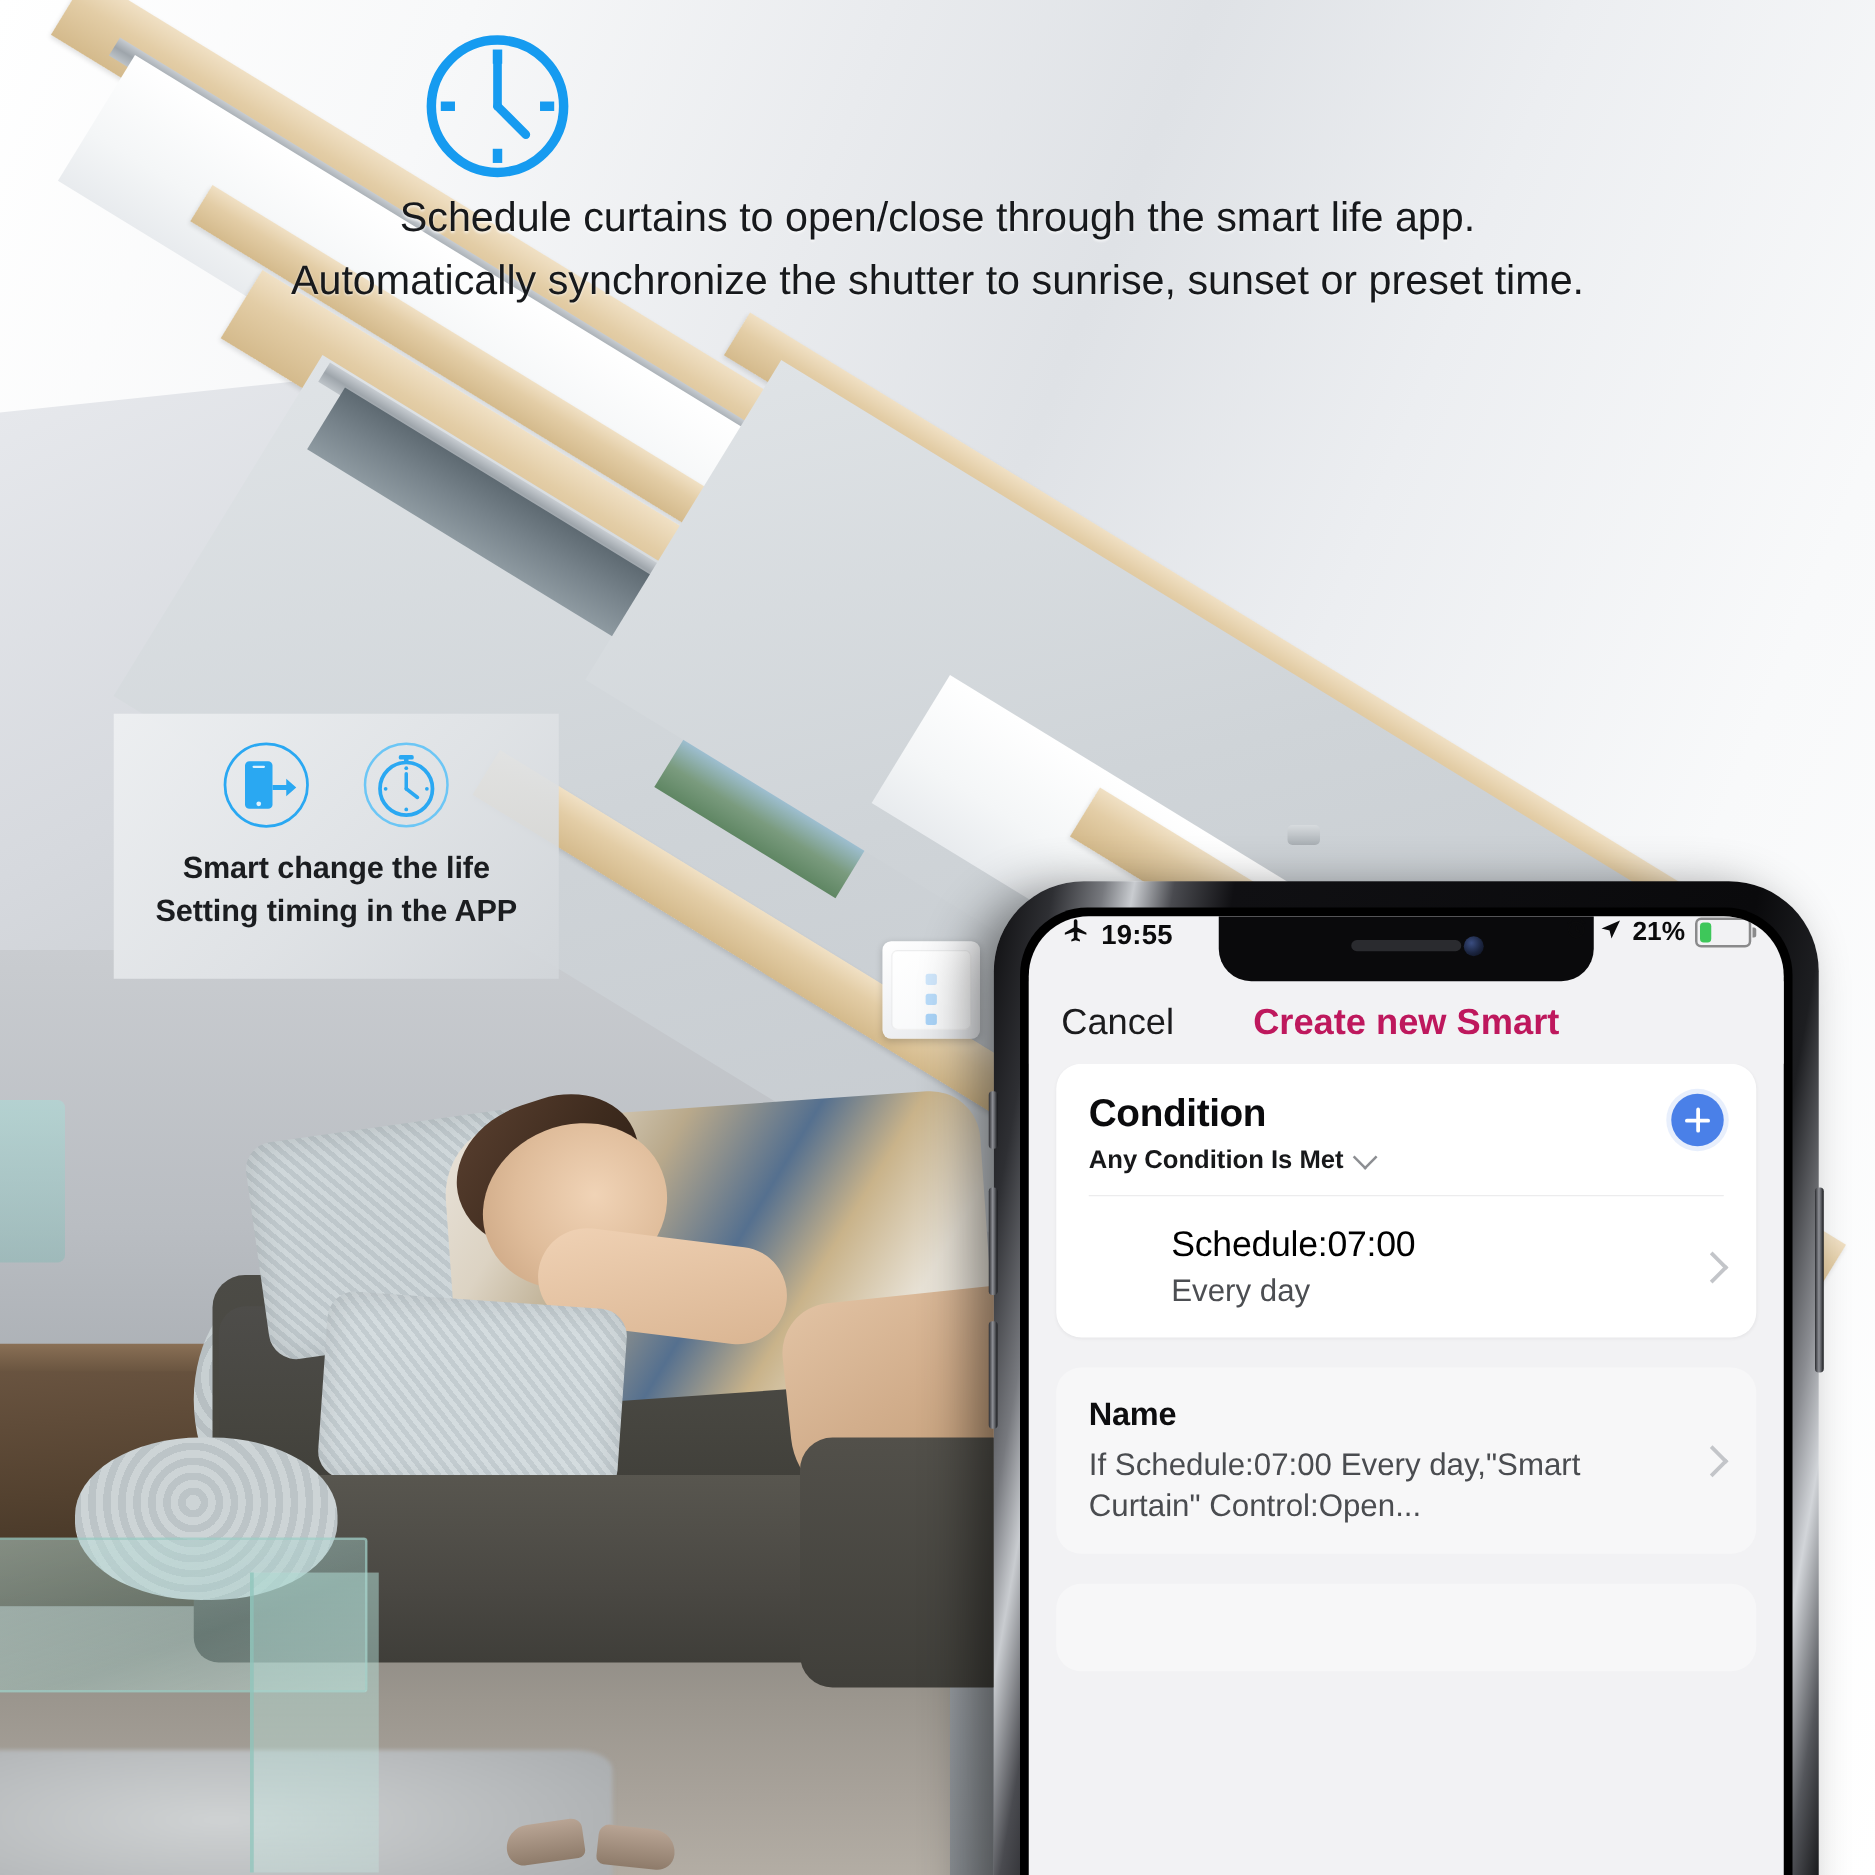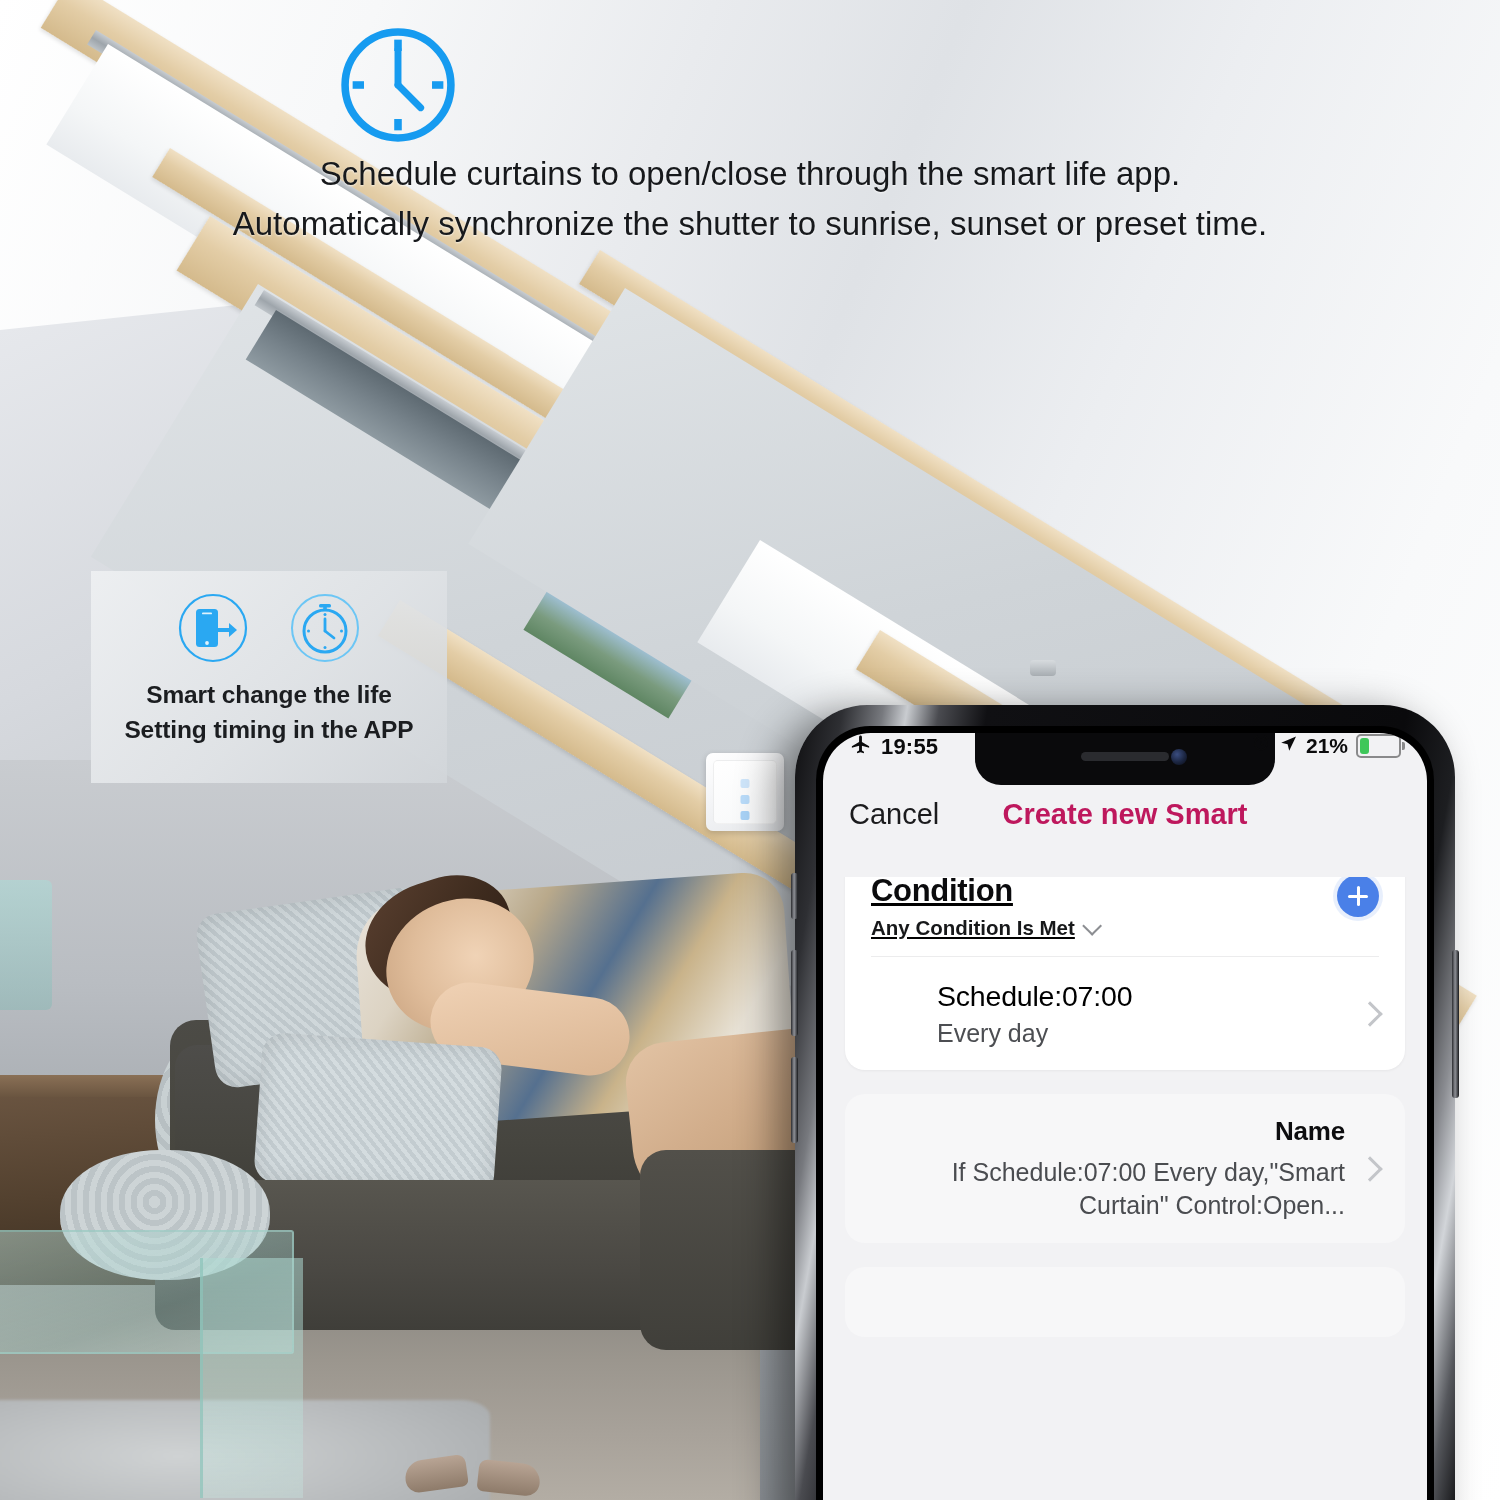--- a/index.html
+++ b/index.html
@@ -185,31 +185,31 @@
   }
   .sb-left{display:flex;align-items:center;gap:9px;}
   .sb-right{margin-left:auto;display:flex;align-items:center;gap:8px;}
   .sb-time{font-size:22px;font-weight:600;letter-spacing:.2px;}
   .battery{width:41px;height:20px;border:2px solid rgba(10,10,12,.45);border-radius:5px;position:relative;}
   .battery::after{content:"";position:absolute;right:-6px;top:6px;width:3px;height:8px;border-radius:0 2px 2px 0;background:rgba(10,10,12,.45);}
   .battery i{position:absolute;left:2px;top:2px;bottom:2px;width:21%;border-radius:3px;background:#3ec75a;display:block;}
   .pct{font-size:21px;font-weight:600;}
 
   .navbar{
-    position:absolute;top:52px;left:0;right:0;height:66px;display:flex;
-    padding:13px 26px;background:#f2f2f4;z-index:4;
+    position:absolute;top:52px;left:0;right:0;height:66px;display:flex;align-items:center;
+    padding:0 26px;background:#f2f2f4;z-index:4;
   }
   .nav-cancel{font-size:29px;color:#1b1b1d;font-weight:400;}
   .nav-title{position:absolute;left:0;right:0;text-align:center;font-size:29px;font-weight:600;color:#be185d;pointer-events:none;}
 
   .content{position:absolute;top:118px;left:0;right:0;bottom:0;padding:0 22px;overflow:hidden;}
 
   .card{background:#fff;border-radius:20px;margin-bottom:24px;box-shadow:0 1px 3px rgba(0,0,0,.05);}
   .card-head{display:flex;align-items:flex-start;padding:22px 26px 16px 26px;}
-  .card-head .htxt{flex:1;text-decoration:underline;}
+  .card-head .htxt{flex:1;}
   .card-title{font-size:31px;font-weight:700;color:#0b0b0d;line-height:1.16;letter-spacing:-.3px;}
   .card-sub{font-size:20.5px;font-weight:700;color:#17181a;margin-top:7px;display:flex;align-items:center;gap:8px;}
   .chev-sm{display:inline-block;width:12px;height:12px;border-right:2px solid #8c8e92;border-bottom:2px solid #8c8e92;transform:rotate(45deg) translateY(-3px);}
   .plus-btn{width:42px;height:42px;border-radius:50%;background:#4a80e8;position:relative;flex:0 0 auto;margin-top:2px;
     box-shadow:0 0 0 4px rgba(74,128,232,.13);}
   .plus-btn::before,.plus-btn::after{content:"";position:absolute;background:#fff;border-radius:2px;}
   .plus-btn::before{left:11px;right:11px;top:19.5px;height:3.6px;}
   .plus-btn::after{top:11px;bottom:11px;left:19.5px;width:3.6px;}
 
   .divider{height:1px;background:#ececed;margin:0 26px;}
@@ -224,21 +224,21 @@
   .dev-thumb .k{position:absolute;left:22px;width:9px;height:9px;border-radius:2px;background:#f4f6f8;box-shadow:0 0 0 1px #e1e4e7;}
   .dev-thumb .k1{top:10px;}
   .dev-thumb .k2{top:22px;}
   .dev-thumb .k3{top:34px;background:#8fb9e8;box-shadow:0 0 0 1px #c3d8f0;}
   .row-txt{flex:1;min-width:0;}
   .row-title{font-size:28.5px;color:#000000;line-height:1.2;letter-spacing:-.2px;}
   .row-sub{font-size:25px;color:#4c4e52;margin-top:6px;}
   .chev{width:15px;height:15px;border-right:3px solid #c3c5c9;border-top:3px solid #c3c5c9;transform:rotate(45deg);flex:0 0 auto;}
 
   .card-name{background:#f7f7f8;border-radius:20px;padding:22px 26px;display:flex;align-items:center;gap:16px;margin-bottom:24px;}
-  .name-txt{flex:1;text-align:right;}
+  .name-txt{flex:1;}
   .name-label{font-size:26px;font-weight:700;color:#0d0d0f;letter-spacing:-.2px;}
   .name-value{font-size:25px;color:#4a4c50;margin-top:9px;line-height:1.3;}
   .card-stub{background:#f7f7f8;border-radius:20px;height:70px;}
 
   .side-btn{position:absolute;border-radius:3px;background:linear-gradient(90deg,#2b2c30,#8e9096 45%,#5a5c61 70%,#17181b);}
   .btn-power{right:-4px;top:245px;width:7px;height:148px;}
   .btn-vol-up{left:-4px;top:245px;width:7px;height:86px;}
   .btn-vol-dn{left:-4px;top:352px;width:7px;height:86px;}
   .btn-mute{left:-4px;top:168px;width:7px;height:46px;}
 

